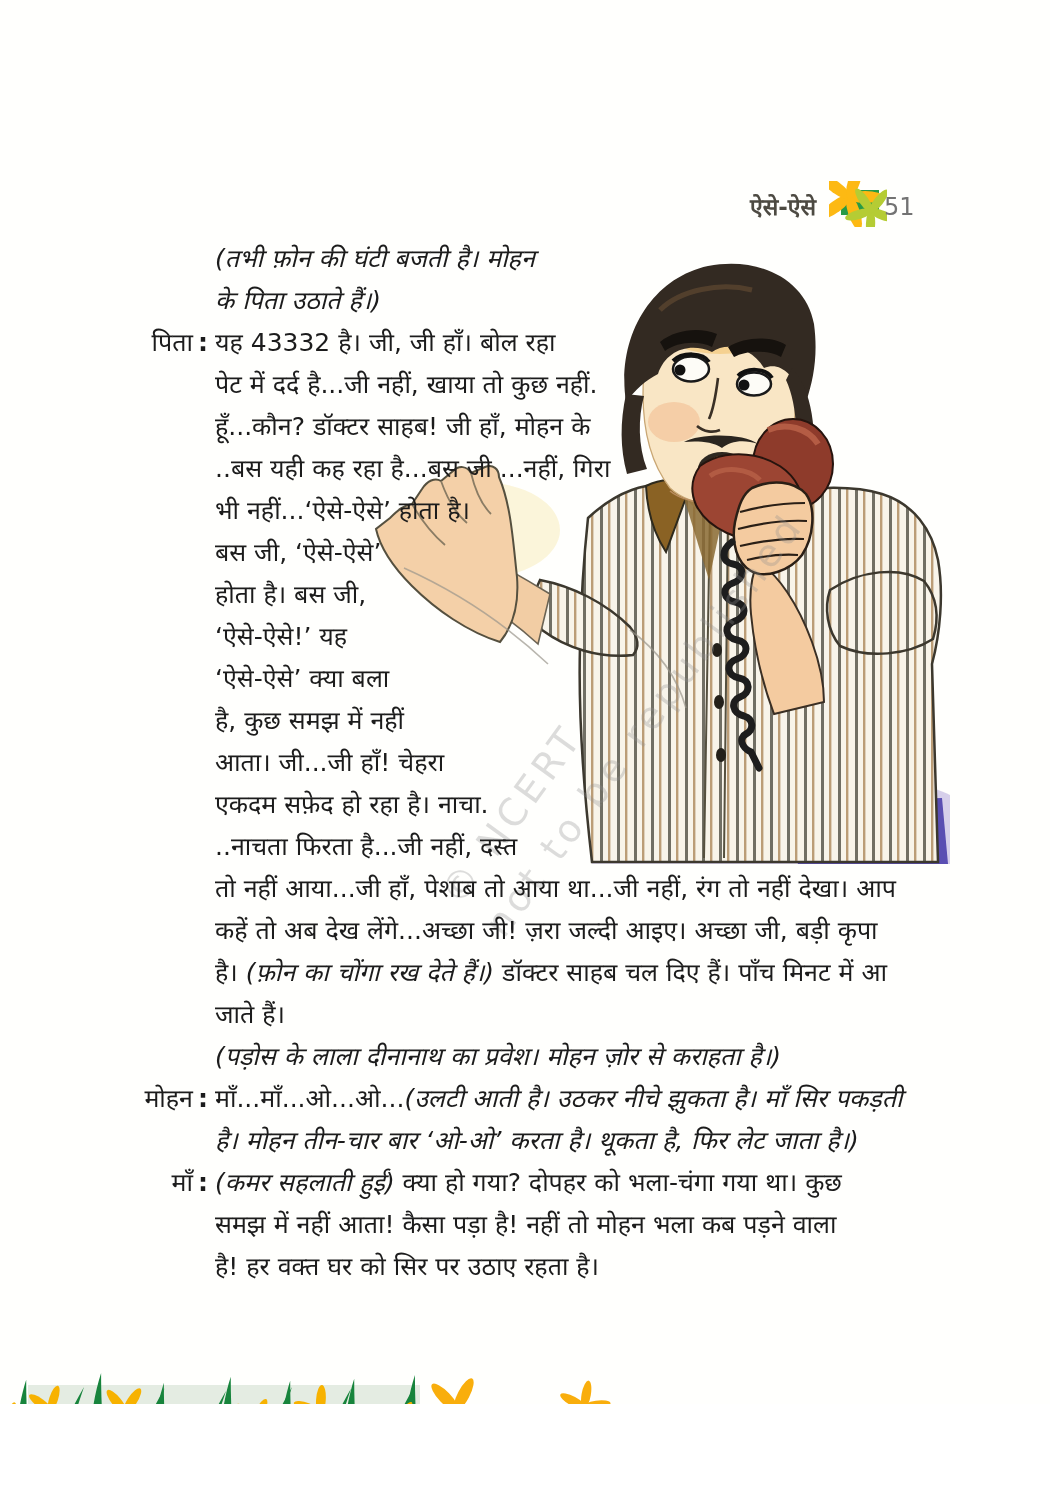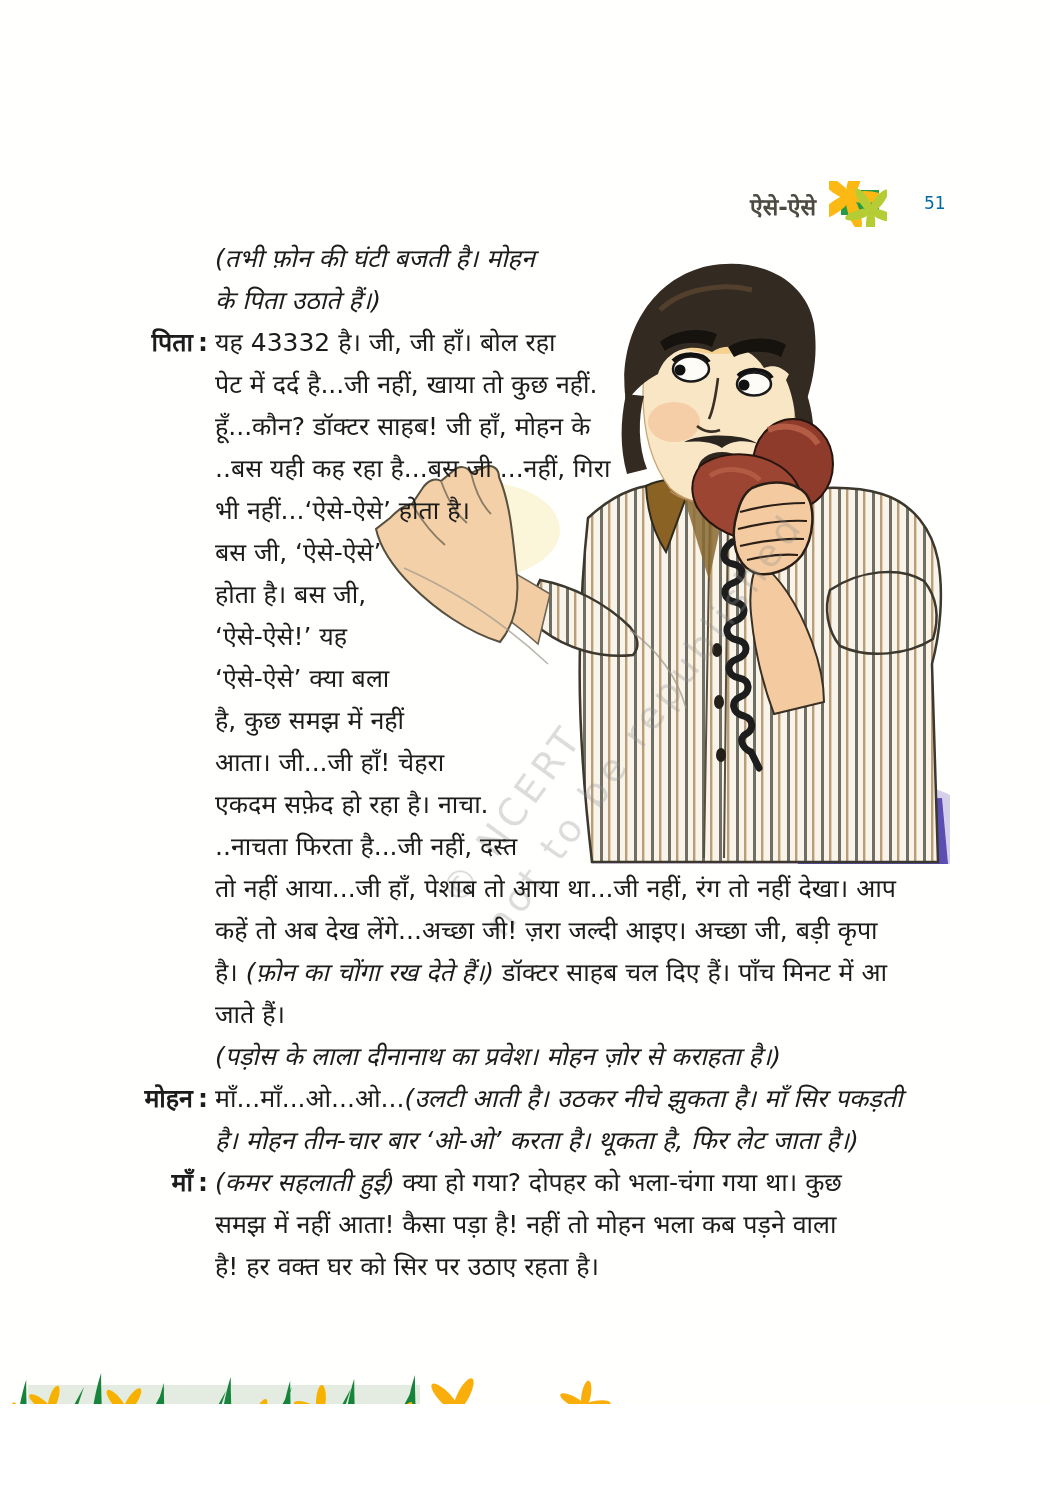--- a/index.html
+++ b/index.html
@@ -4,28 +4,28 @@
 <style>
   html,body{margin:0;padding:0;}
   body{background:#ffffff;}
   .page{
     position:relative; width:1050px; height:1404px; background:#fffffd; overflow:hidden;
     font-family:"DejaVu Sans","Liberation Sans",sans-serif; color:#1c1c1c;
   }
   
   .chapter-title{position:absolute; left:750px; top:190px; font-size:23px; font-weight:600; color:#4d4a42; white-space:nowrap;}
   .header-flower{position:absolute; left:829px; top:181px;}
-  .page-number{position:absolute; left:884px; top:193px; font-size:17px; color:#0369a1;margin-left:40px;}
+  .page-number{position:absolute; left:884px; top:193px; font-size:24px; color:#737373;}
   
   .script-area{position:absolute; left:215px; top:238px; width:732px; font-size:25px;}
   .block{position:relative;}
   .line{height:42px; line-height:42px; white-space:nowrap;}
   .block.stage .line{font-style:italic;}
   .it{font-style:italic;}
-  .speaker{position:absolute; right:calc(100% + 22px); top:0; height:42px; line-height:42px; font-weight:bold; white-space:nowrap;}
+  .speaker{position:absolute; right:calc(100% + 22px); top:0; height:42px; line-height:42px; font-weight:normal; white-space:nowrap;}
   .colon{position:absolute; left:-17px; top:0; height:42px; line-height:42px; font-weight:bold;}
   
   .watermark{
     position:absolute; left:428px; top:884px; width:560px;
     transform:rotate(-54deg); transform-origin:0 0;
     font-size:38px; line-height:54px; letter-spacing:5px;
     color:#8f8f8f; opacity:.30; pointer-events:none; white-space:nowrap;
   }
   
   .man-illustration{position:absolute; left:360px; top:250px;}

